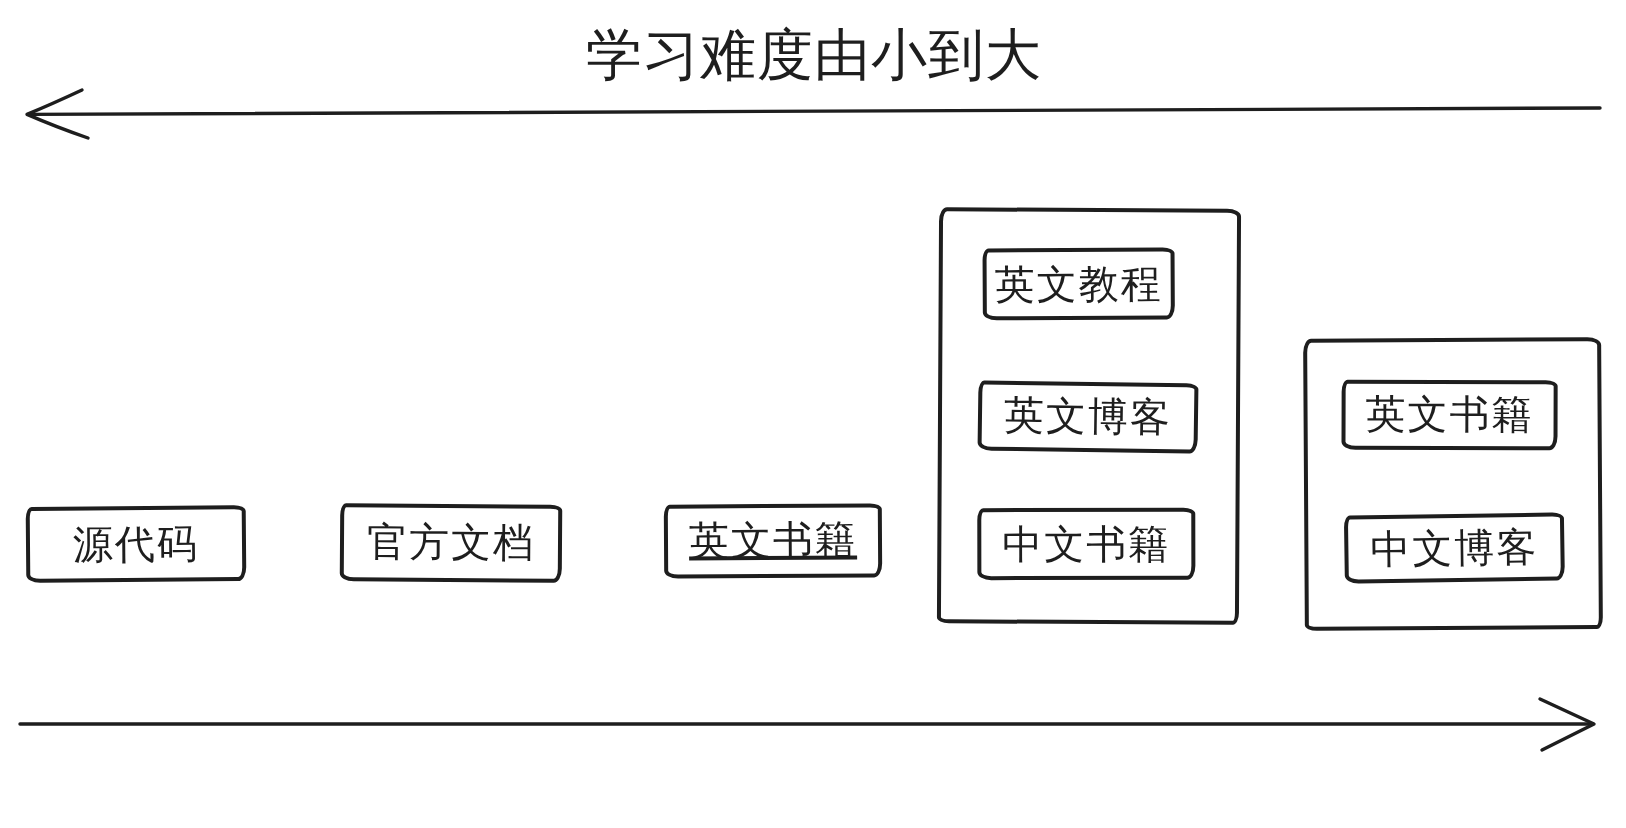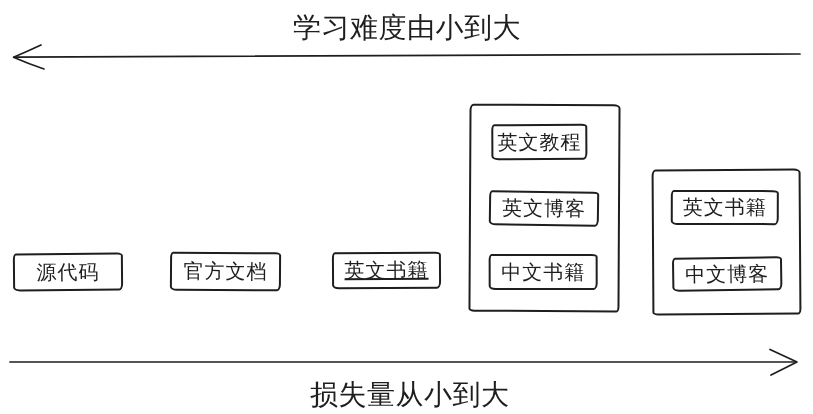--- a/index.html
+++ b/index.html
@@ -121,15 +121,14 @@
 
   <div class="group group-2">
     <div class="box g-item-0">
       <span>英文书籍</span>
     </div>
     <div class="box g-item-1">
       <span>中文博客</span>
     </div>
   </div>
 
-  <div class="axis-label bottom">损失量从小到大</div>
 
 </div>
 
 </body></html>

